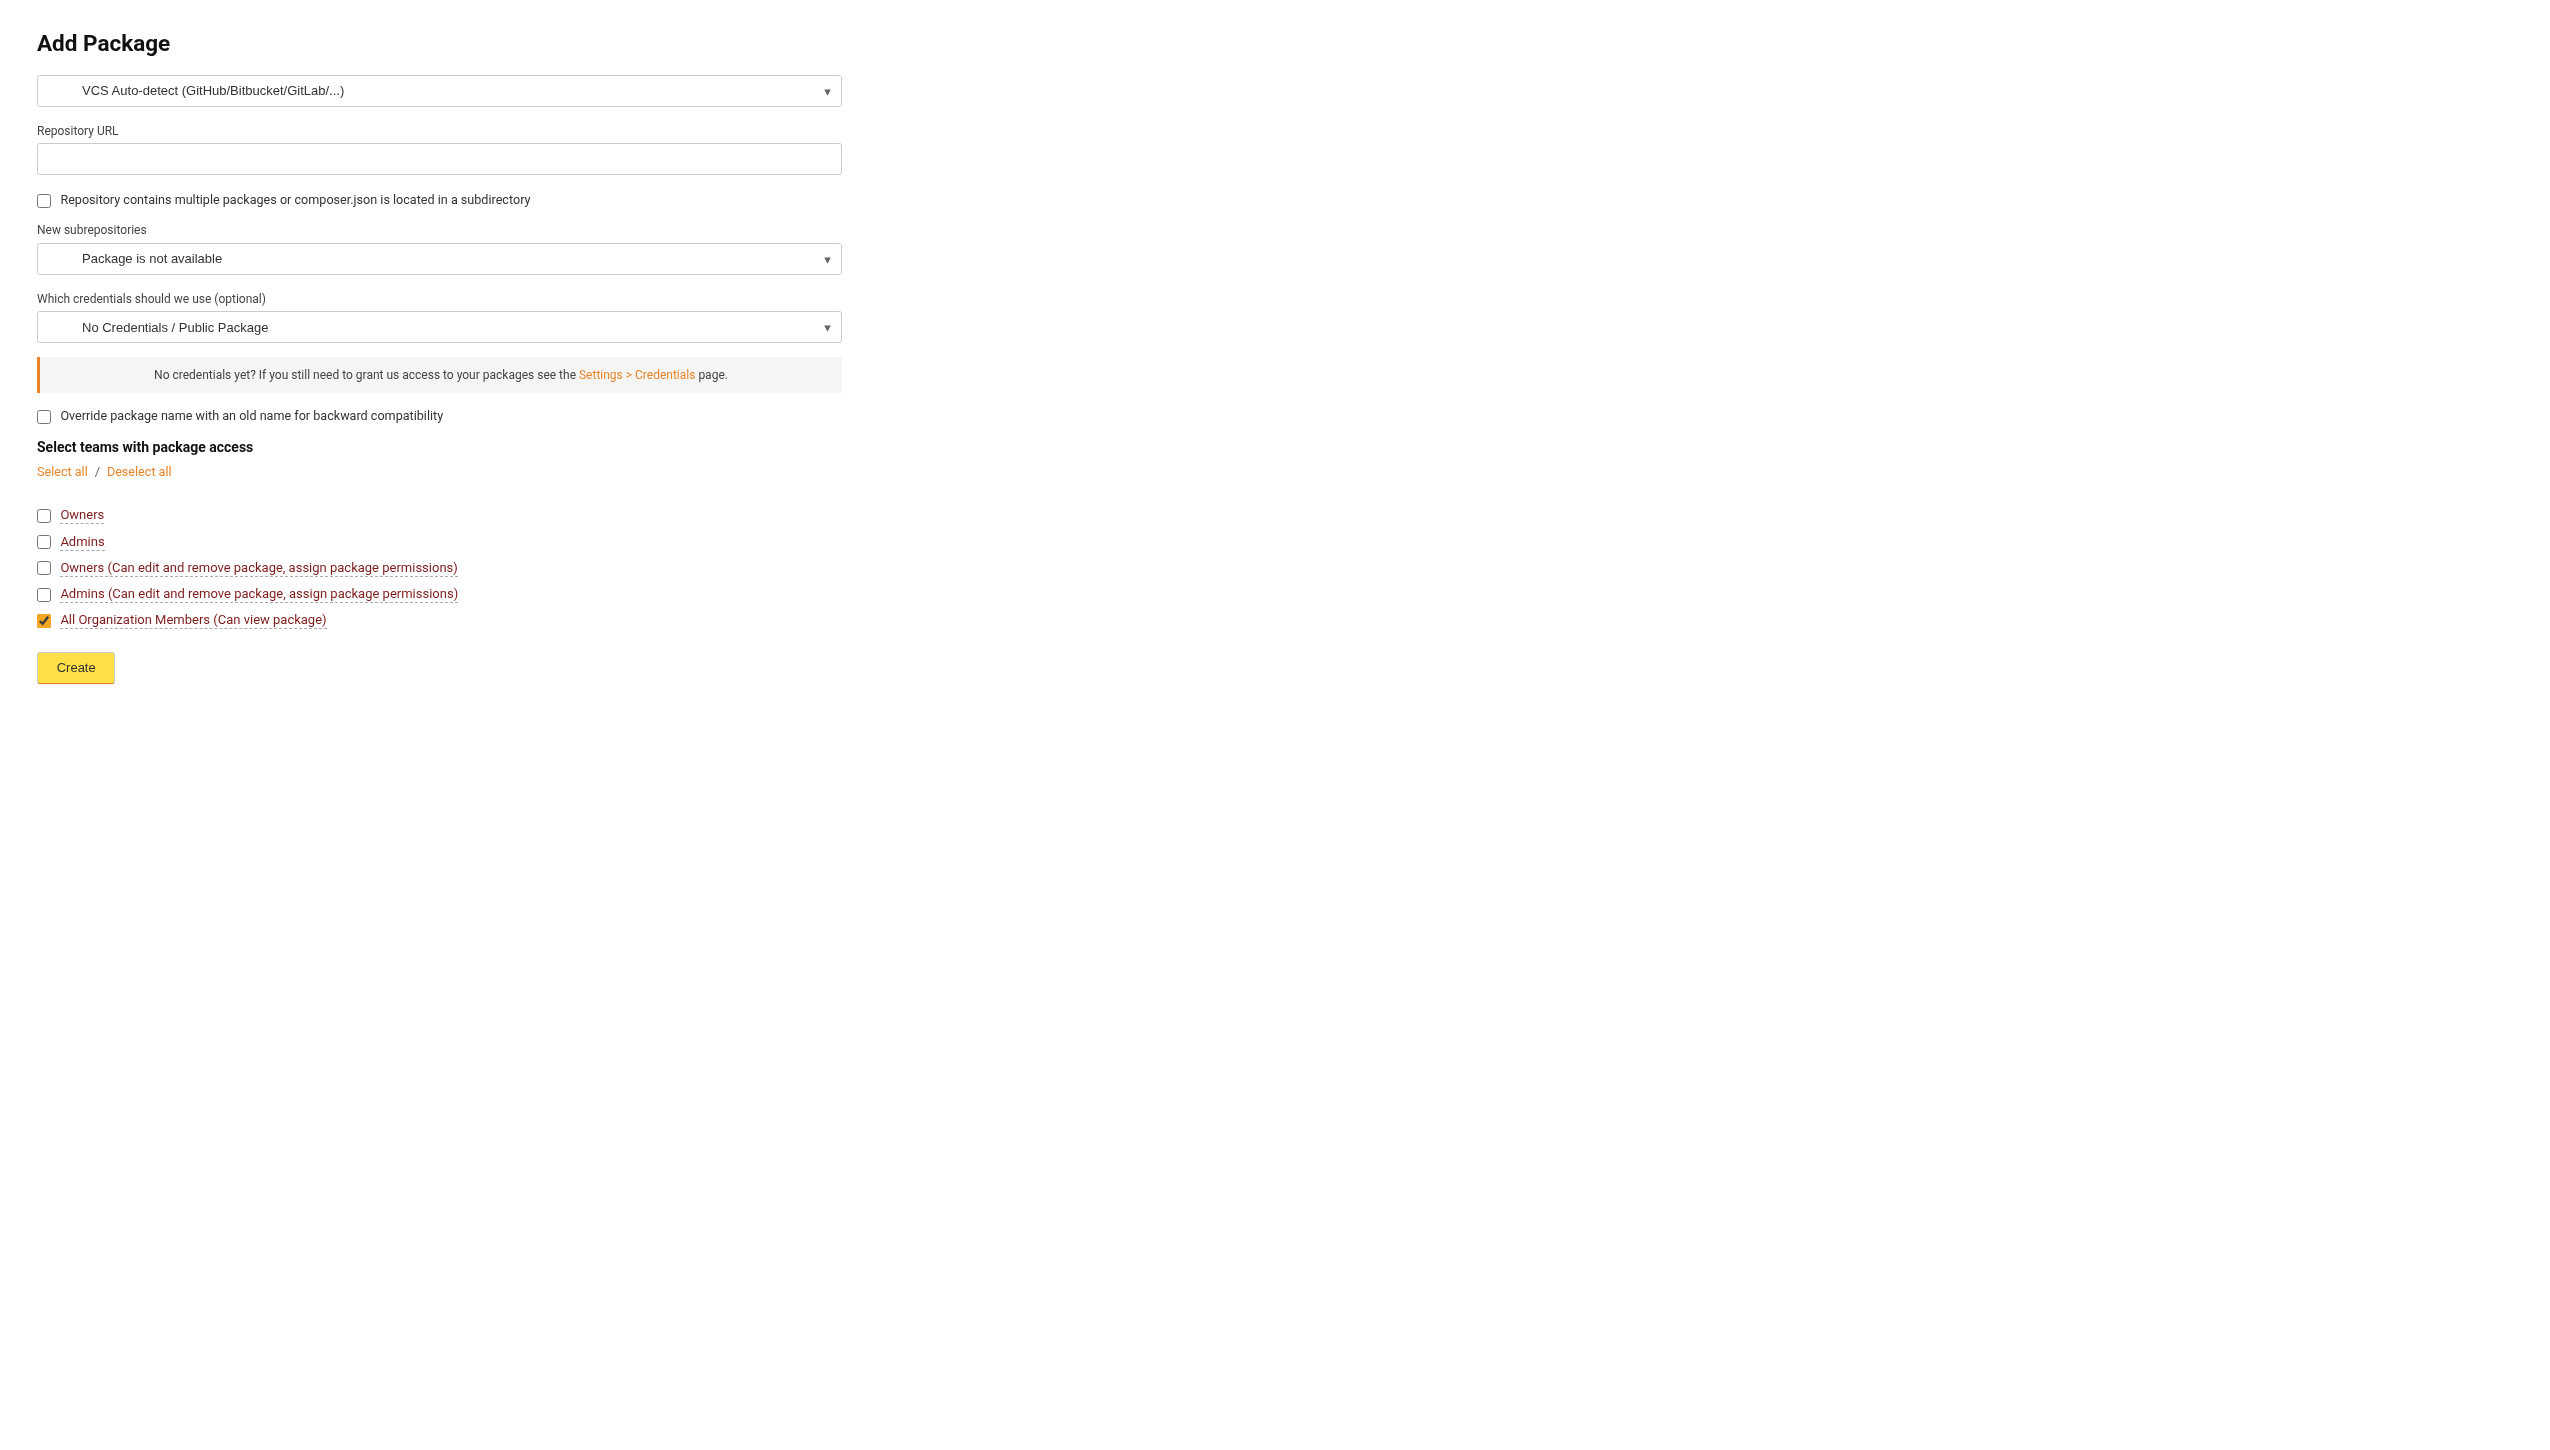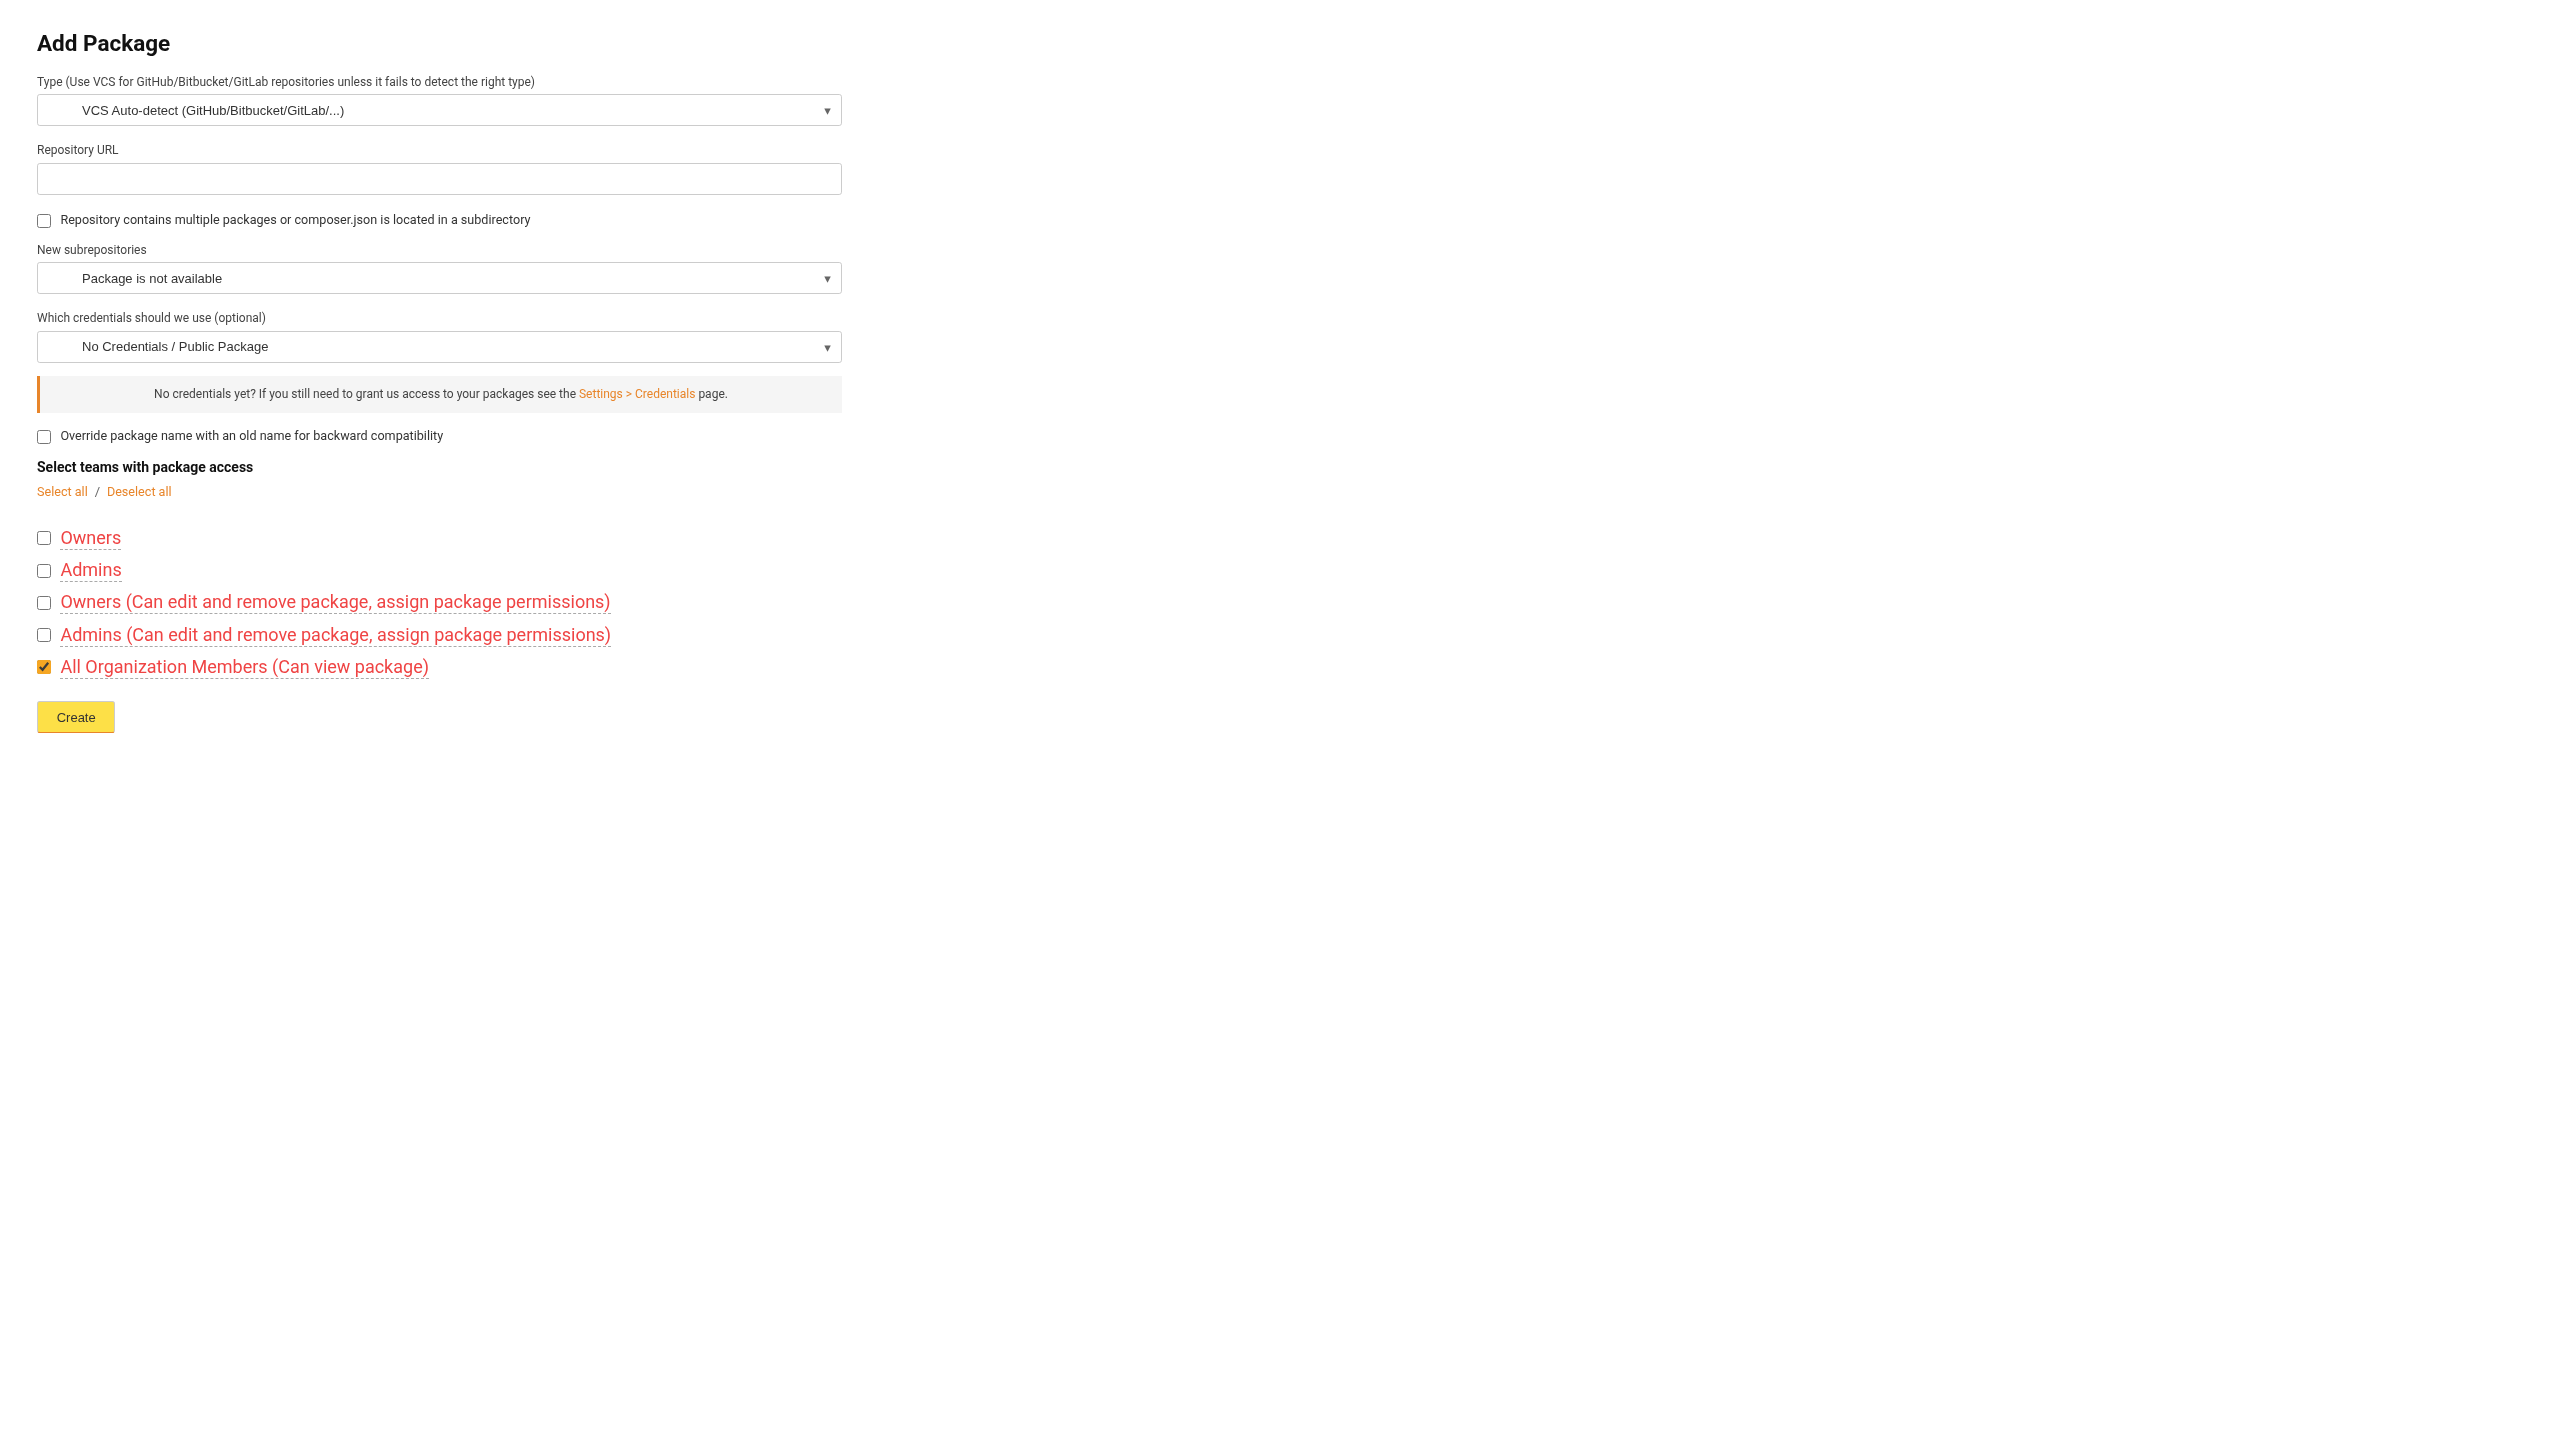--- a/index.html
+++ b/index.html
@@ -146,22 +146,22 @@
 
     .team-item input[type="checkbox"] {
       width: 14px;
       height: 14px;
       cursor: pointer;
       accent-color: #f5a623;
       flex-shrink: 0;
     }
 
     .team-label {
-      font-size: 18px;
-      color: #ef4444;
+      font-size: 13px;
+      color: #7f1d1d;
       border-bottom: 0.9px dashed #aaa;
       padding-bottom: 0.9px;
     }
 
     .btn-create {
       padding: 7.5px 18.7px;
       font-size: 13px;
       font-weight: 500;
       background: #fde047;
       color: #333;
@@ -174,21 +174,20 @@
 </head>
 <body>
 
 
 
 
 <h1>Add Package</h1>
 
 
 <div class="form-group">
-  <label class="form-label">Type (Use VCS for GitHub/Bitbucket/GitLab repositories unless it fails to detect the right type)</label>
   <div class="select-wrapper">
     <select class="form-select">
       <option>VCS Auto-detect (GitHub/Bitbucket/GitLab/...)</option>
     </select>
   </div>
 </div>
 
 
 <div class="form-group">
   <label class="form-label">Repository URL</label>

